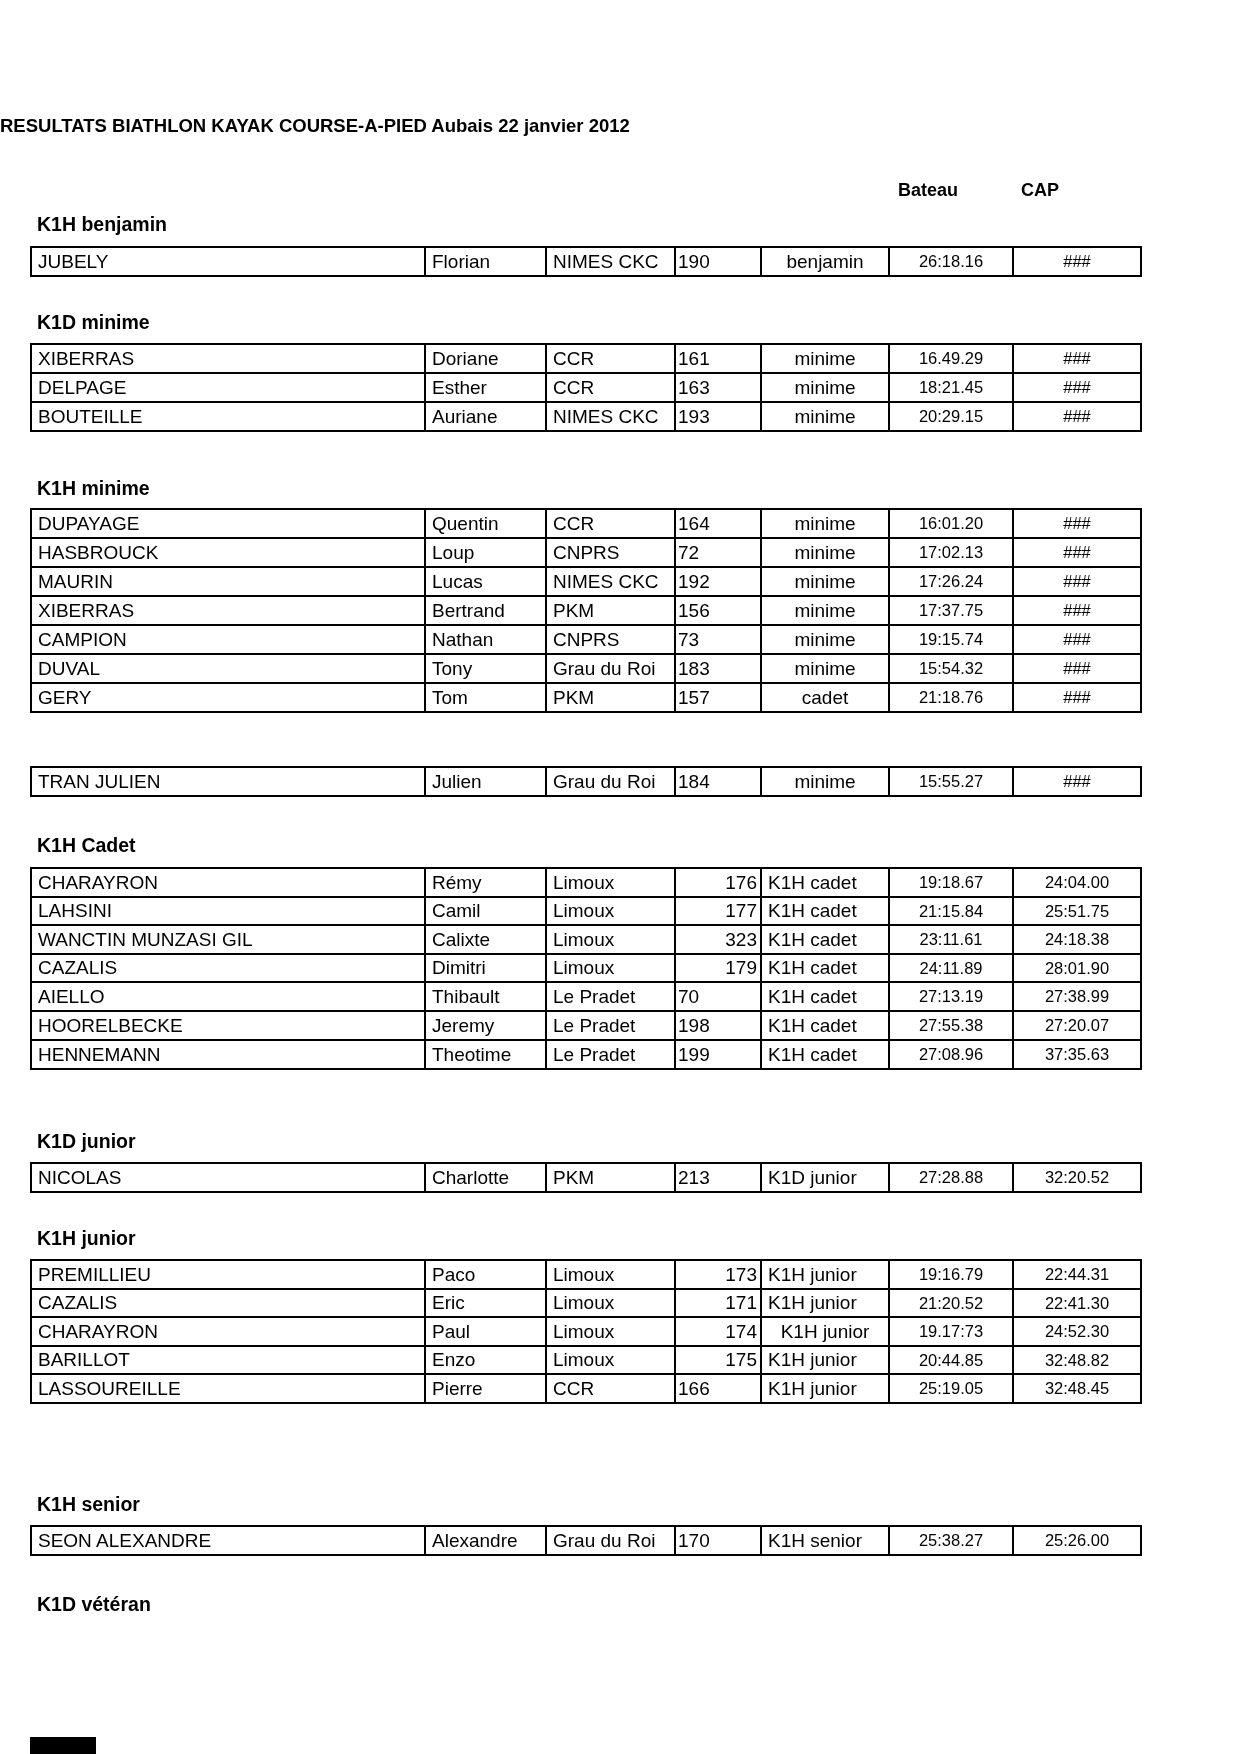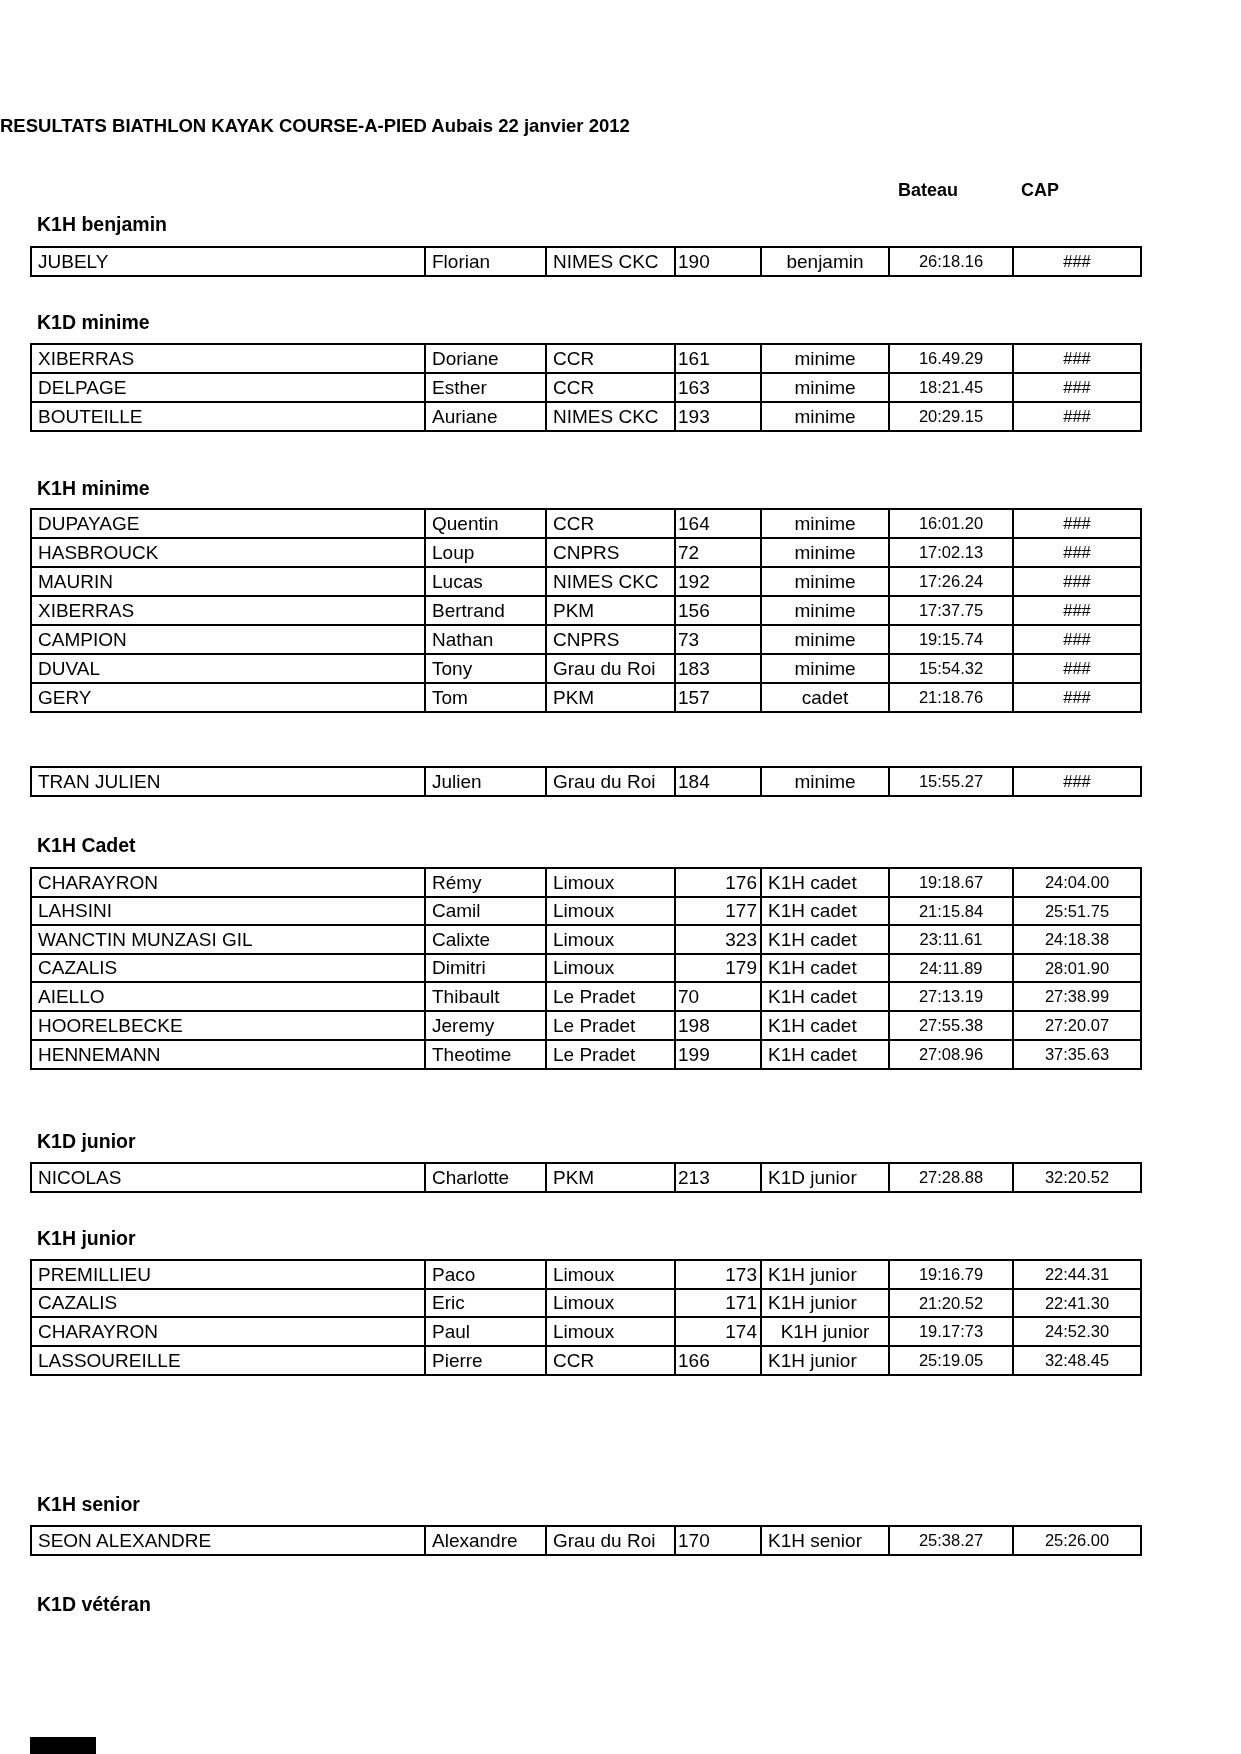--- a/index.html
+++ b/index.html
@@ -356,20 +356,29 @@
     <tr>
       <td class="nom">CHARAYRON</td>
       <td class="prenom">Paul</td>
       <td class="club">Limoux</td>
       <td class="num num-r">174</td>
       <td class="cat-c">K1H junior</td>
       <td class="time">19.17:73</td>
       <td class="time">24:52.30</td>
     </tr>
     <tr>
+      <td class="nom">BARILLOT</td>
+      <td class="prenom">Enzo</td>
+      <td class="club">Limoux</td>
+      <td class="num num-r">175</td>
+      <td class="cat-l">K1H junior</td>
+      <td class="time">20:44.85</td>
+      <td class="time">32:48.82</td>
+    </tr>
+    <tr>
       <td class="nom">LASSOUREILLE</td>
       <td class="prenom">Pierre</td>
       <td class="club">CCR</td>
       <td class="num">166</td>
       <td class="cat-l">K1H junior</td>
       <td class="time">25:19.05</td>
       <td class="time">32:48.45</td>
     </tr>
   </tbody>
     </table>

